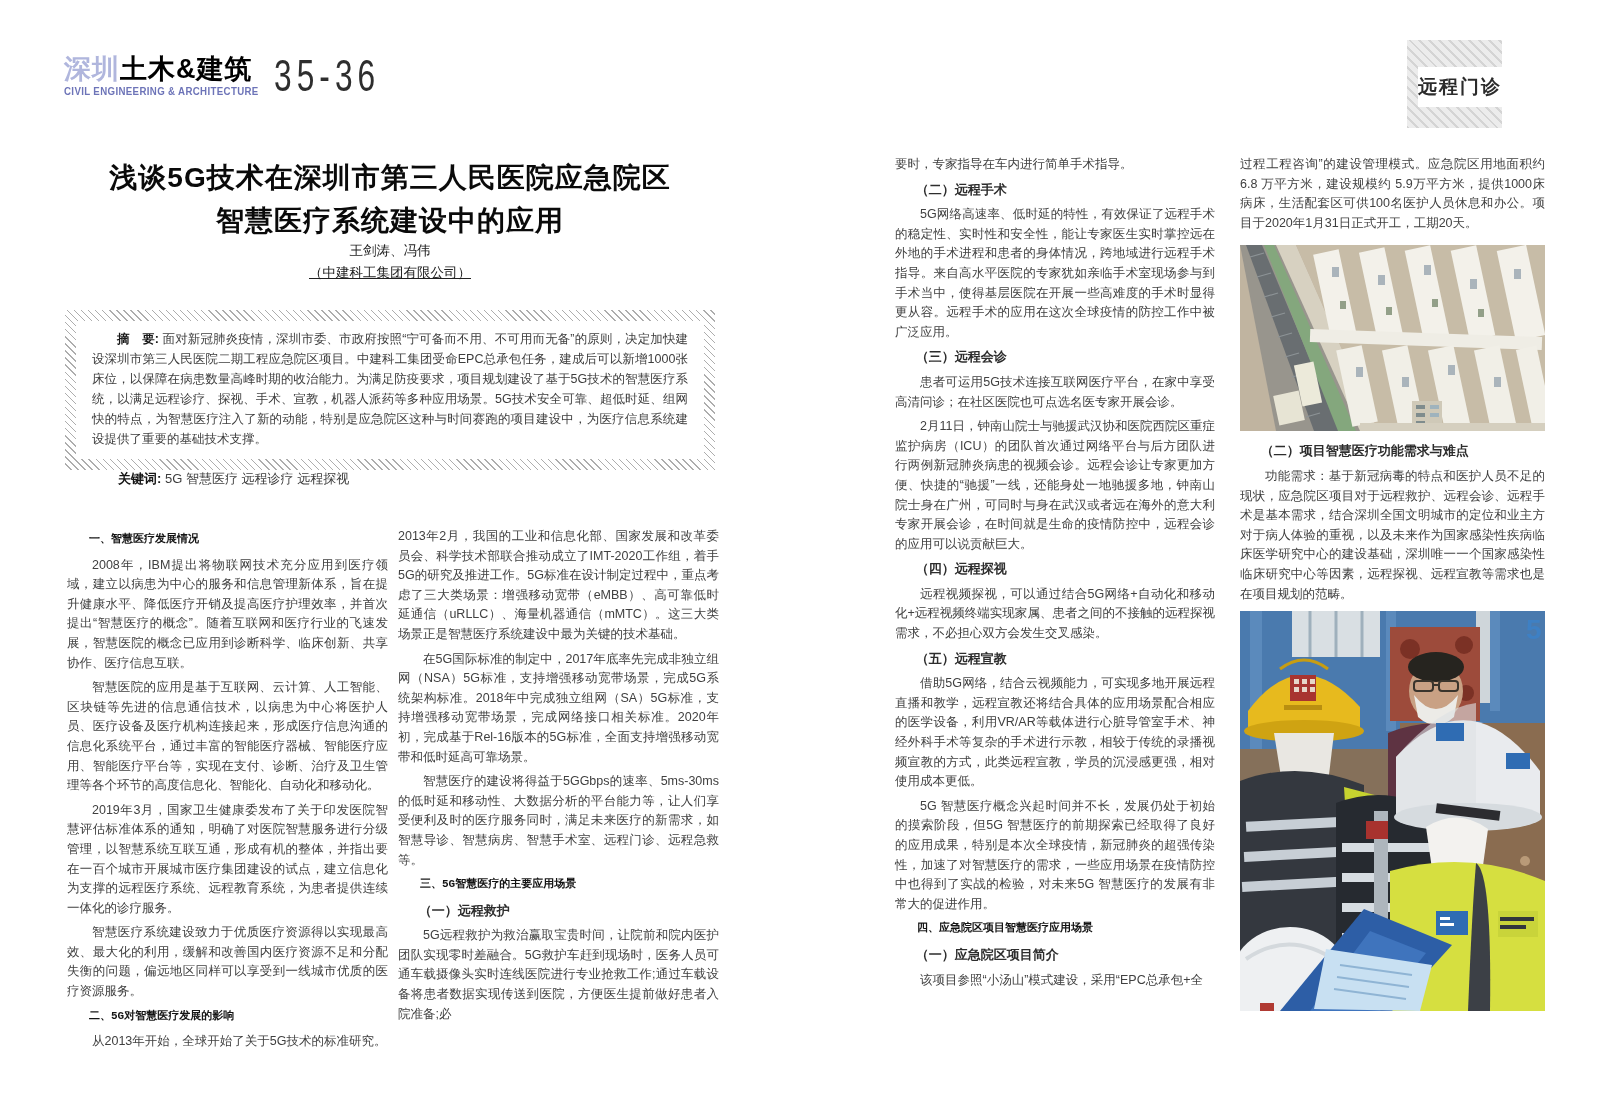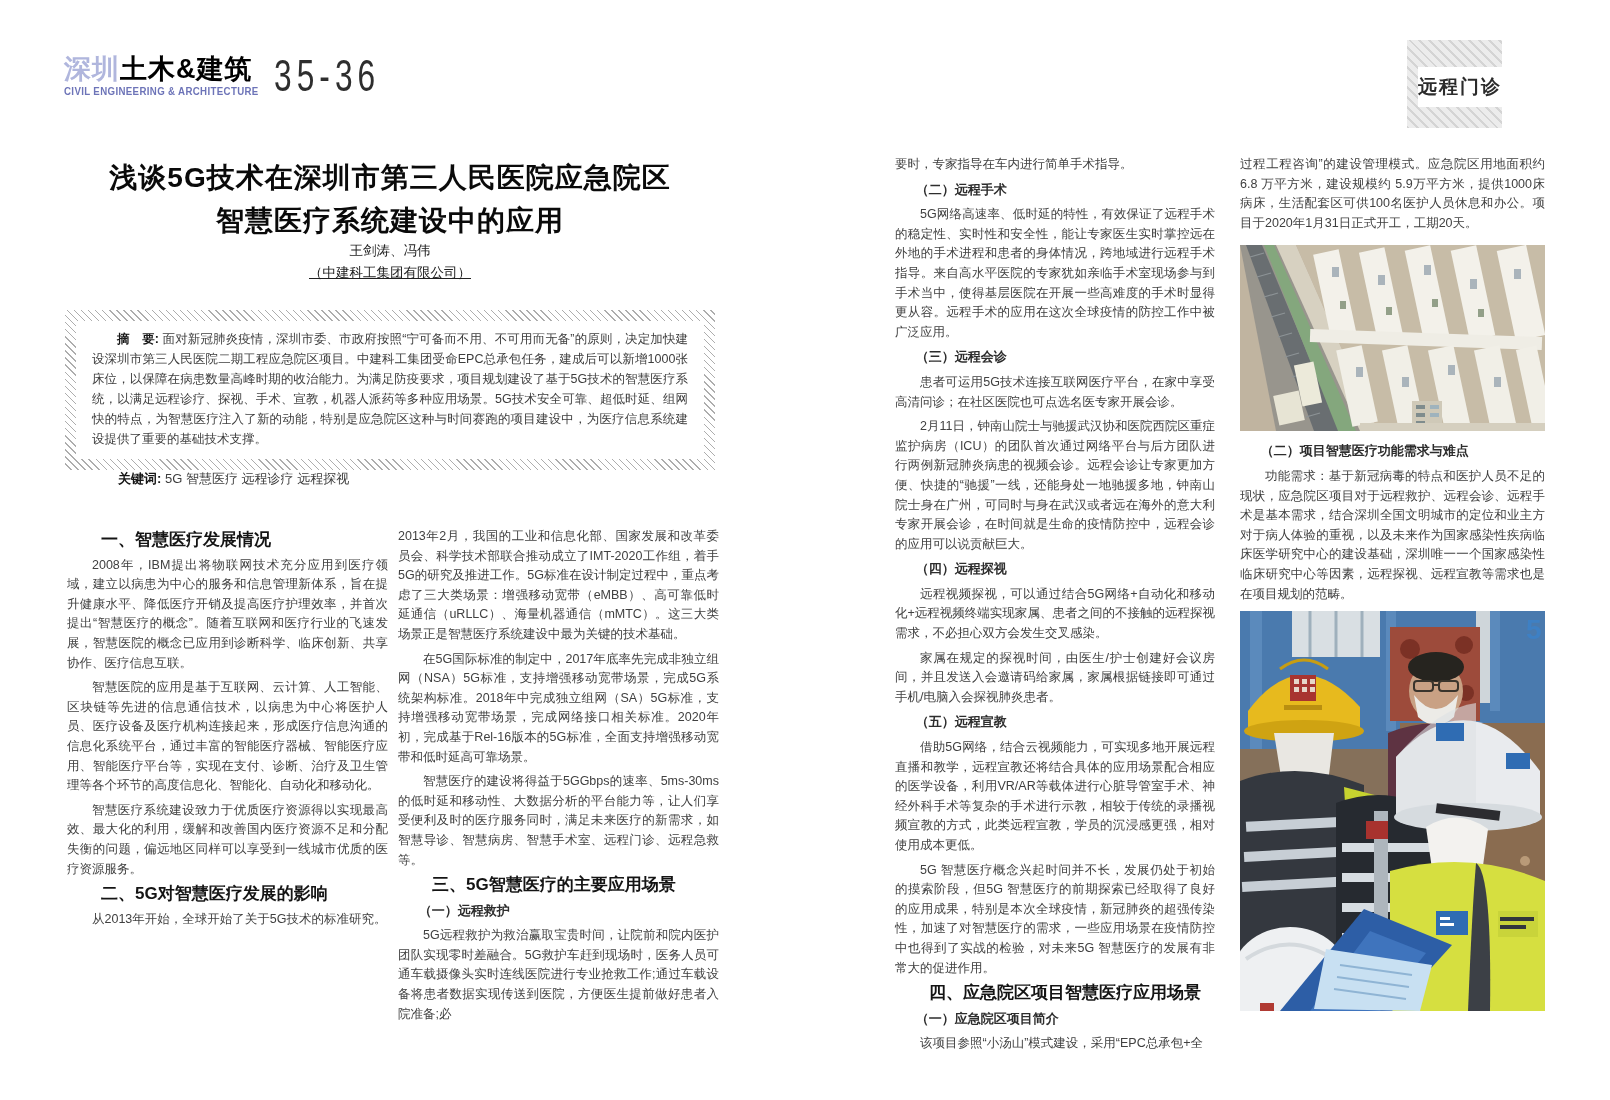--- a/index.html
+++ b/index.html
@@ -59,21 +59,21 @@
   
   .col { position:absolute; width:321px; }
   #col1 { left:67px;  top:527px; }
   #col2 { left:398px; top:527px; }
   #col3 { left:895px; top:155px; width:320px; }
   #col4 { left:1240px; top:155px; width:305px; }
 
   .blk { font-size:12.5px; line-height:19.6px; text-align:justify; text-justify:inter-character; color:#404040; }
   .blk.p  { text-indent:2em; margin-bottom:5px; }
   .blk.pc { text-indent:0;   margin-bottom:5px; }
-  .blk.h1 { font-weight:bold; color:#141414; font-size:17px; text-indent:2em; margin:3px 0 6px 0; }
+  .blk.h1 { font-weight:bold; color:#141414; font-size:11px; text-indent:2em; margin:3px 0 6px 0;font-family:Liberation Mono, monospace; }
   .blk.h2 { font-weight:bold; color:#2d2d2d; font-size:13px;  text-indent:1.6em; margin:2px 0 6px 0; }
 
   .photo-frame { display:block; margin:12px 0 10px 0; line-height:0; }
   .photo-frame.workers { margin:7px 0 0 0; }
 </style>
 </head>
 <body>
 
 <div class="logo">
   <div class="logo-top">
@@ -99,20 +99,21 @@
   <div class="abstract-inner">
     <p class="abstract-p"><b>摘　要:</b> <span>面对新冠肺炎疫情，深圳市委、市政府按照“宁可备而不用、不可用而无备”的原则，决定加快建设深圳市第三人民医院二期工程应急院区项目。中建科工集团受命EPC总承包任务，建成后可以新增1000张床位，以保障在病患数量高峰时期的收治能力。为满足防疫要求，项目规划建设了基于5G技术的智慧医疗系统，以满足远程诊疗、探视、手术、宣教，机器人派药等多种应用场景。5G技术安全可靠、超低时延、组网快的特点，为智慧医疗注入了新的动能，特别是应急院区这种与时间赛跑的项目建设中，为医疗信息系统建设提供了重要的基础技术支撑。</span></p>
     <p class="keywords-p"><b>关键词:</b> <span>5G  智慧医疗  远程诊疗  远程探视</span></p>
   </div>
 </div>
 
 <div class="col" id="col1">
     <div class="blk h1">一、智慧医疗发展情况</div>
     <div class="blk p">2008年，IBM提出将物联网技术充分应用到医疗领域，建立以病患为中心的服务和信息管理新体系，旨在提升健康水平、降低医疗开销及提高医疗护理效率，并首次提出“智慧医疗的概念”。随着互联网和医疗行业的飞速发展，智慧医院的概念已应用到诊断科学、临床创新、共享协作、医疗信息互联。</div>
     <div class="blk p">智慧医院的应用是基于互联网、云计算、人工智能、区块链等先进的信息通信技术，以病患为中心将医护人员、医疗设备及医疗机构连接起来，形成医疗信息沟通的信息化系统平台，通过丰富的智能医疗器械、智能医疗应用、智能医疗平台等，实现在支付、诊断、治疗及卫生管理等各个环节的高度信息化、智能化、自动化和移动化。</div>
+    <div class="blk p">2019年3月，国家卫生健康委发布了关于印发医院智慧评估标准体系的通知，明确了对医院智慧服务进行分级管理，以智慧系统互联互通，形成有机的整体，并指出要在一百个城市开展城市医疗集团建设的试点，建立信息化为支撑的远程医疗系统、远程教育系统，为患者提供连续一体化的诊疗服务。</div>
     <div class="blk p">智慧医疗系统建设致力于优质医疗资源得以实现最高效、最大化的利用，缓解和改善国内医疗资源不足和分配失衡的问题，偏远地区同样可以享受到一线城市优质的医疗资源服务。</div>
     <div class="blk h1">二、5G对智慧医疗发展的影响</div>
     <div class="blk p">从2013年开始，全球开始了关于5G技术的标准研究。</div>
   </div>
 <div class="col" id="col2">
     <div class="blk pc">2013年2月，我国的工业和信息化部、国家发展和改革委员会、科学技术部联合推动成立了IMT-2020工作组，着手5G的研究及推进工作。5G标准在设计制定过程中，重点考虑了三大类场景：增强移动宽带（eMBB）、高可靠低时延通信（uRLLC）、海量机器通信（mMTC）。这三大类场景正是智慧医疗系统建设中最为关键的技术基础。</div>
     <div class="blk p">在5G国际标准的制定中，2017年底率先完成非独立组网（NSA）5G标准，支持增强移动宽带场景，完成5G系统架构标准。2018年中完成独立组网（SA）5G标准，支持增强移动宽带场景，完成网络接口相关标准。2020年初，完成基于Rel-16版本的5G标准，全面支持增强移动宽带和低时延高可靠场景。</div>
     <div class="blk p">智慧医疗的建设将得益于5GGbps的速率、5ms-30ms的低时延和移动性、大数据分析的平台能力等，让人们享受便利及时的医疗服务同时，满足未来医疗的新需求，如智慧导诊、智慧病房、智慧手术室、远程门诊、远程急救等。</div>
     <div class="blk h1">三、5G智慧医疗的主要应用场景</div>
     <div class="blk h2">（一）远程救护</div>
@@ -120,21 +121,20 @@
   </div>
 <div class="col" id="col3">
     <div class="blk pc">要时，专家指导在车内进行简单手术指导。</div>
     <div class="blk h2">（二）远程手术</div>
     <div class="blk p">5G网络高速率、低时延的特性，有效保证了远程手术的稳定性、实时性和安全性，能让专家医生实时掌控远在外地的手术进程和患者的身体情况，跨地域进行远程手术指导。来自高水平医院的专家犹如亲临手术室现场参与到手术当中，使得基层医院在开展一些高难度的手术时显得更从容。远程手术的应用在这次全球疫情的防控工作中被广泛应用。</div>
     <div class="blk h2">（三）远程会诊</div>
     <div class="blk p">患者可运用5G技术连接互联网医疗平台，在家中享受高清问诊；在社区医院也可点选名医专家开展会诊。</div>
     <div class="blk p">2月11日，钟南山院士与驰援武汉协和医院西院区重症监护病房（ICU）的团队首次通过网络平台与后方团队进行两例新冠肺炎病患的视频会诊。远程会诊让专家更加方便、快捷的“驰援”一线，还能身处一地驰援多地，钟南山院士身在广州，可同时与身在武汉或者远在海外的意大利专家开展会诊，在时间就是生命的疫情防控中，远程会诊的应用可以说贡献巨大。</div>
     <div class="blk h2">（四）远程探视</div>
     <div class="blk p">远程视频探视，可以通过结合5G网络+自动化和移动化+远程视频终端实现家属、患者之间的不接触的远程探视需求，不必担心双方会发生交叉感染。</div>
-    <div class="blk p">家属在规定的探视时间，由医生/护士创建好会议房间，并且发送入会邀请码给家属，家属根据链接即可通过手机/电脑入会探视肺炎患者。</div>
     <div class="blk h2">（五）远程宣教</div>
     <div class="blk p">借助5G网络，结合云视频能力，可实现多地开展远程直播和教学，远程宣教还将结合具体的应用场景配合相应的医学设备，利用VR/AR等载体进行心脏导管室手术、神经外科手术等复杂的手术进行示教，相较于传统的录播视频宣教的方式，此类远程宣教，学员的沉浸感更强，相对使用成本更低。</div>
     <div class="blk p">5G 智慧医疗概念兴起时间并不长，发展仍处于初始的摸索阶段，但5G 智慧医疗的前期探索已经取得了良好的应用成果，特别是本次全球疫情，新冠肺炎的超强传染性，加速了对智慧医疗的需求，一些应用场景在疫情防控中也得到了实战的检验，对未来5G 智慧医疗的发展有非常大的促进作用。</div>
     <div class="blk h1">四、应急院区项目智慧医疗应用场景</div>
     <div class="blk h2">（一）应急院区项目简介</div>
     <div class="blk p">该项目参照“小汤山”模式建设，采用“EPC总承包+全</div>
   </div>
 <div class="col" id="col4">
     <div class="blk pc">过程工程咨询”的建设管理模式。应急院区用地面积约 6.8 万平方米，建设规模约 5.9万平方米，提供1000床病床，生活配套区可供100名医护人员休息和办公。项目于2020年1月31日正式开工，工期20天。</div>
   <span class="photo-frame">

